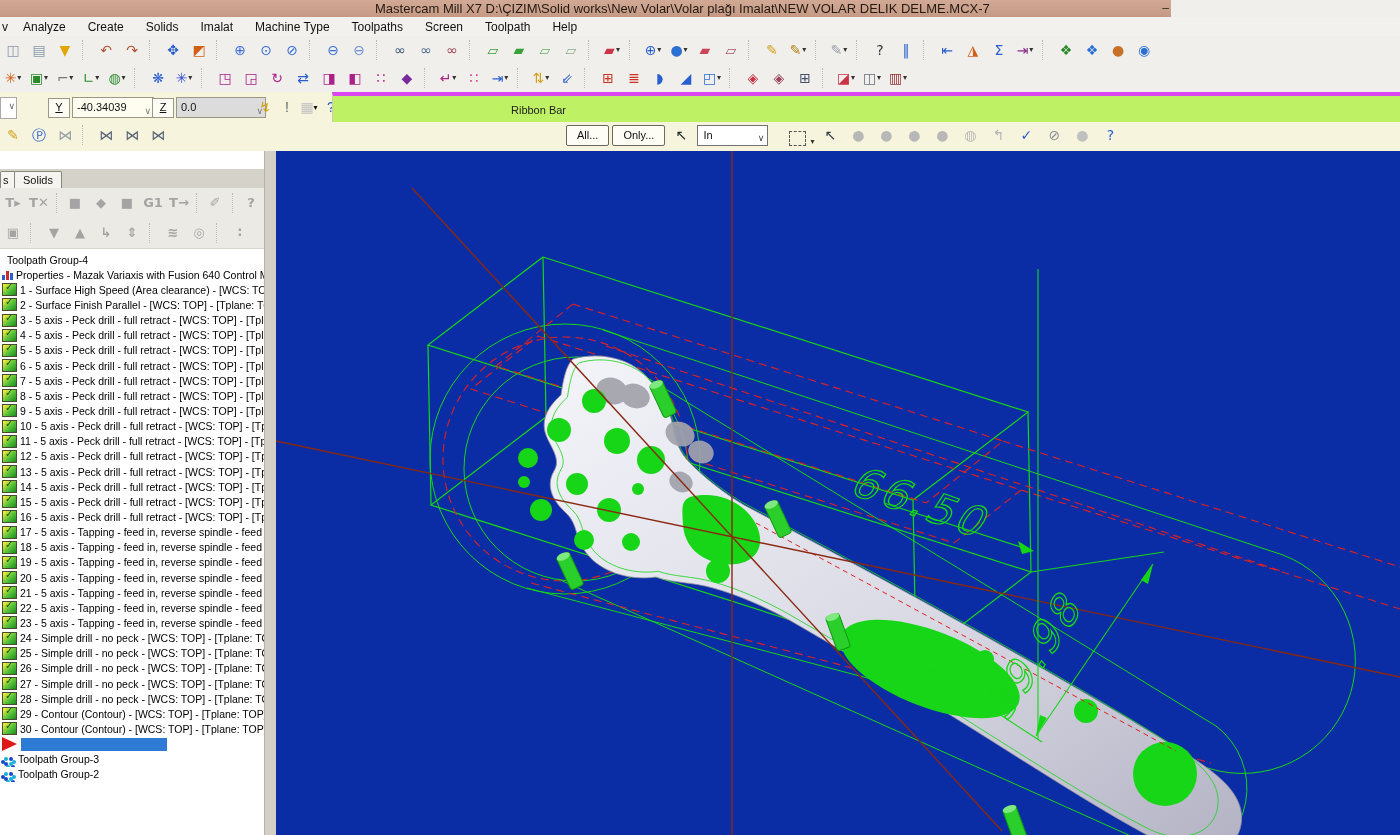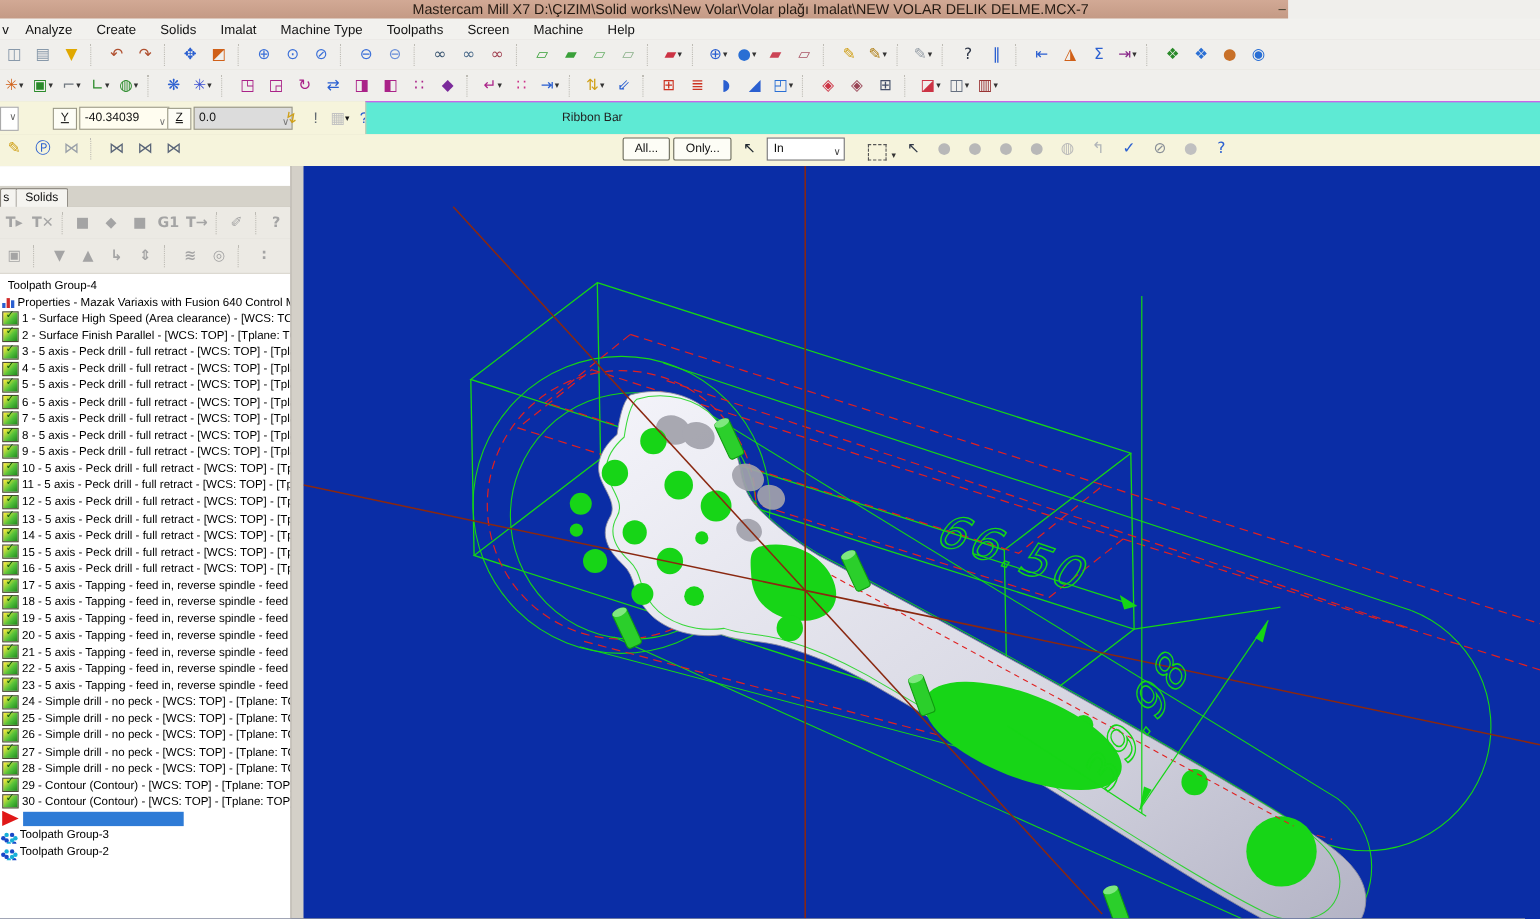--- a/index.html
+++ b/index.html
@@ -22,21 +22,21 @@
   .tbi .caret{font-size:8px;color:#333;margin-left:1px;}
   .tsep{width:7px;height:20px;border-left:1px dotted #bdbbb4;margin:0 3px 0 4px;}
   
   #coordbar{position:absolute;left:0;top:92px;width:1400px;height:30px;background:#f6f4dc;border-bottom:1px solid #d8d6c0;}
   .combostub{position:absolute;left:0;top:5px;width:15px;height:20px;background:#fff;border:1px solid #aaa;}
   .combostub span{position:absolute;right:1px;top:3px;font-size:9px;color:#666;}
   .axbtn{position:absolute;top:6px;width:20px;height:18px;background:#fdfdf6;border:1px solid #9a9884;text-align:center;line-height:17px;text-decoration:underline;font-size:11px;}
   .axfield{position:absolute;top:5px;height:19px;background:#fffdf0;border:1px solid #9a9884;font-size:11px;line-height:18px;padding:0 12px 0 4px;}
   .axfield .dd{position:absolute;right:2px;top:4px;font-size:9px;color:#777;}
   .cbi{position:absolute;top:4px;height:22px;width:22px;display:flex;align-items:center;justify-content:center;font-size:14px;}
-  #ribbonstrip{position:absolute;left:332px;top:0px;height:29px;right:0;background:#5eead4;border-left:1px solid #cdcab0;border-top:1px solid #d946ef;}
+  #ribbonstrip{position:absolute;left:332px;top:0px;height:29px;right:0;background:#bef264;border-left:1px solid #cdcab0;border-top:4px solid #d946ef;}
   #ribbonstrip .rlabel{position:absolute;left:178px;top:8px;font-size:11px;color:#222;}
   
   #selbar{position:absolute;left:0;top:122px;width:1400px;height:29px;background:#f6f4dc;border-bottom:1px solid #c9c6ae;}
   #selbar .leftgrp{position:absolute;left:0;top:2px;display:flex;align-items:center;}
   #selbar .rightgrp{position:absolute;left:566px;top:2px;display:flex;align-items:flex-end;gap:3px;}
   .selbtn{height:19px;background:#fdfdf6;border:1px solid #6a6a5a;border-radius:2px;padding:0 10px;line-height:18px;font-size:11px;}
   .incombo{width:64px;height:19px;background:#fff;border:1px solid #737373;position:relative;line-height:18px;padding-left:5px;font-size:11px;}
   .incombo .dd{position:absolute;right:3px;top:3px;font-size:9px;color:#444;}
   .dashedbox{width:15px;height:13px;border:1px dashed #555;margin:0 1px;}
   
@@ -86,21 +86,21 @@
 
   <div id="menubar">
       <span class="mi">v</span>
       <span class="mi">Analyze</span>
       <span class="mi">Create</span>
       <span class="mi">Solids</span>
       <span class="mi">Imalat</span>
       <span class="mi">Machine Type</span>
       <span class="mi">Toolpaths</span>
       <span class="mi">Screen</span>
-      <span class="mi">Machine</span>
+      <span class="mi">Toolpath</span>
       <span class="mi">Help</span>
     </div>
 
   <div id="tbar1" class="tbar">
       <span class="tbi">
         <span class="glyph" style="color: rgb(136, 153, 170);">◫</span>
       </span>
       <span class="tbi">
         <span class="glyph" style="color: rgb(136, 153, 170);">▤</span>
       </span>

